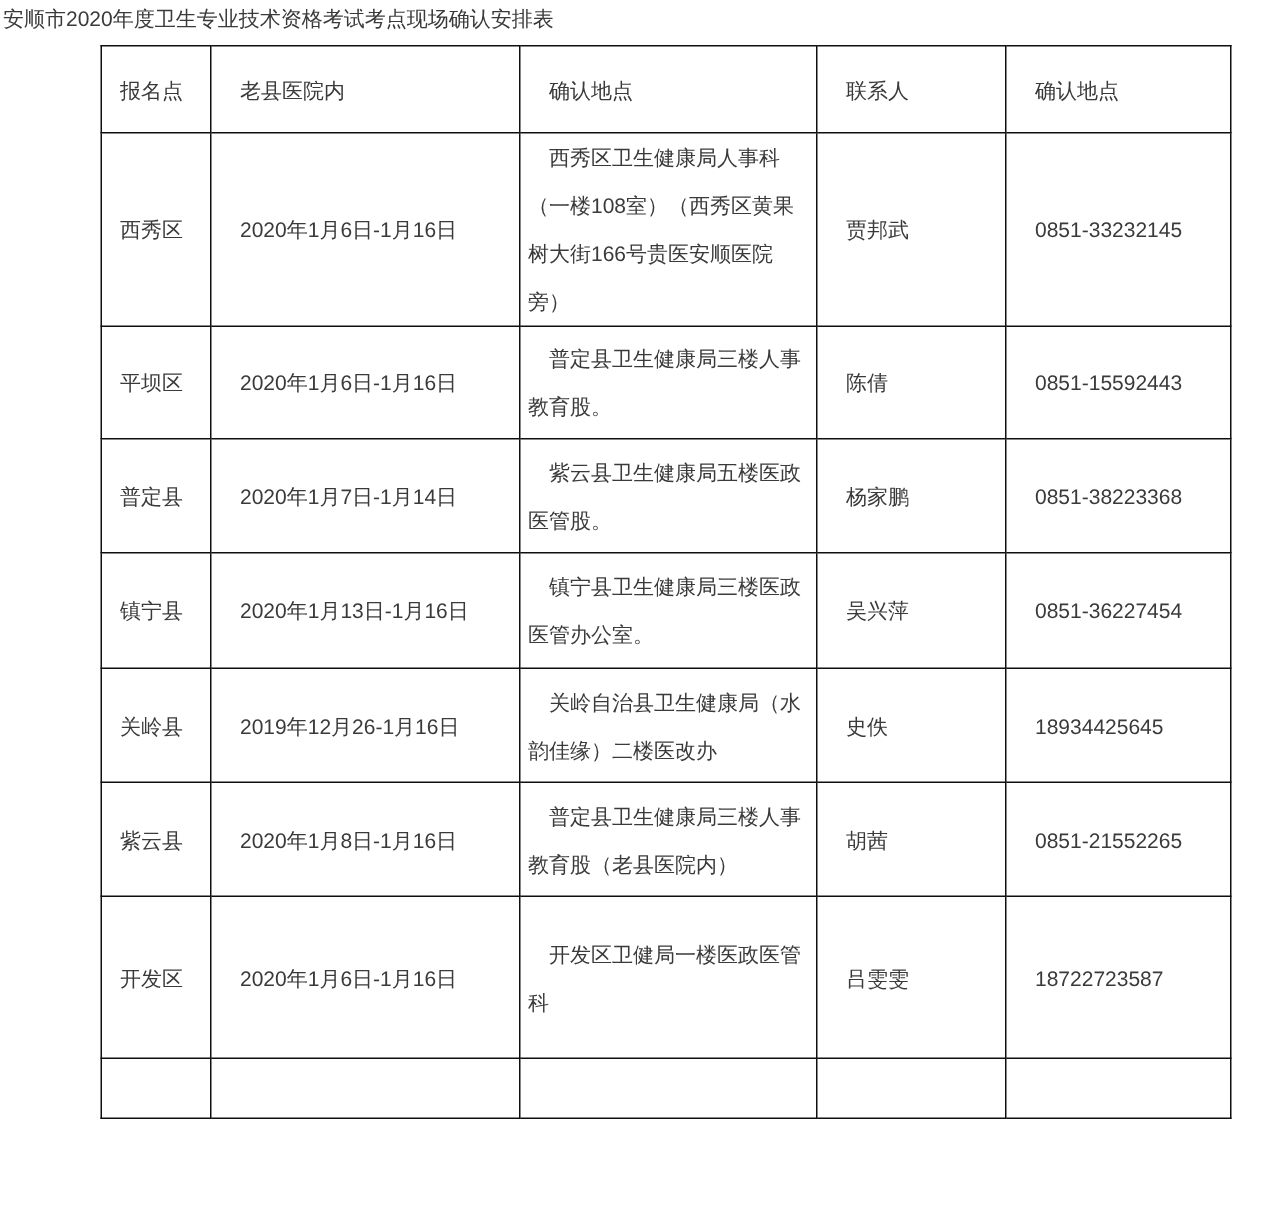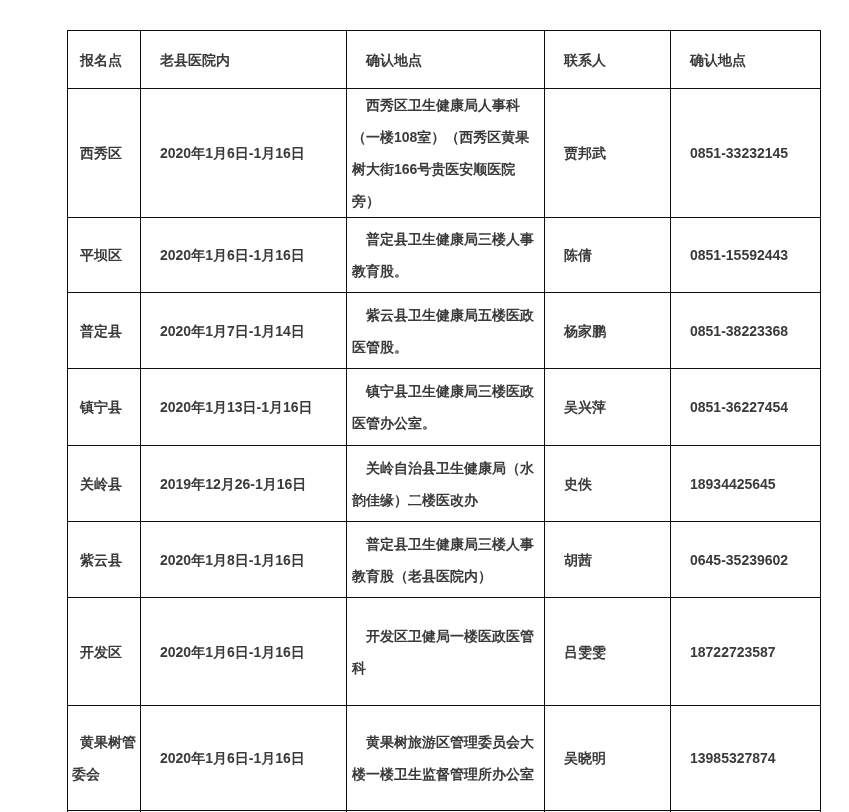--- a/index.html
+++ b/index.html
@@ -34,21 +34,21 @@
   table.confirm-table col.c3 { width: 198px; }
   table.confirm-table col.c4 { width: 126px; }
   table.confirm-table col.c5 { width: 150px; }
 
   table.confirm-table th,
   table.confirm-table td {
     border: 1.5px solid #0f0f0f;
     vertical-align: middle;
     text-align: left;
     font-size: 14px;
-    font-weight: bold;
+    font-weight: normal;
     color: #3a3a3a;
     line-height: 32px;
     padding: 0 4px 0 5px;
     text-indent: 14px;
     overflow: hidden;
     word-break: break-all;
   }
   table.confirm-table th.cell-site,
   table.confirm-table td.cell-site {
     padding: 0 1px 0 4px;
@@ -63,20 +63,21 @@
   tr.r6 { height: 76px; }
   tr.r7 { height: 108px; }
   tr.r8 { height: 105px; }
   tr.r9 { height: 40px; }
 </style>
 </head>
 <body>
 
 <div class="page">
 
+  <div class="doc-title">安顺市2020年度卫生专业技术资格考试考点现场确认安排表</div>
 
   <table class="confirm-table">
     <colgroup>
       <col class="c1">
         <col class="c2">
         <col class="c3">
         <col class="c4">
         <col class="c5">
     </colgroup>
     <thead>
@@ -122,35 +123,28 @@
         <td class="cell-time">2019年12月26-1月16日</td>
         <td class="cell-place">关岭自治县卫生健康局（水韵佳缘）二楼医改办</td>
         <td class="cell-name">史佚</td>
         <td class="cell-phone">18934425645</td>
       </tr>
       <tr class="r6">
         <td class="cell-site">紫云县</td>
         <td class="cell-time">2020年1月8日-1月16日</td>
         <td class="cell-place">普定县卫生健康局三楼人事教育股（老县医院内）</td>
         <td class="cell-name">胡茜</td>
-        <td class="cell-phone">0645-35239602</td>
+        <td class="cell-phone">0851-21552265</td>
       </tr>
       <tr class="r7">
         <td class="cell-site">开发区</td>
         <td class="cell-time">2020年1月6日-1月16日</td>
         <td class="cell-place">开发区卫健局一楼医政医管科</td>
         <td class="cell-name">吕雯雯</td>
         <td class="cell-phone">18722723587</td>
-      </tr>
-      <tr class="r8">
-        <td class="cell-site">黄果树管委会</td>
-        <td class="cell-time">2020年1月6日-1月16日</td>
-        <td class="cell-place">黄果树旅游区管理委员会大楼一楼卫生监督管理所办公室</td>
-        <td class="cell-name">吴晓明</td>
-        <td class="cell-phone">13985327874</td>
       </tr>
       <tr class="r9">
         <td class="cell-site"></td>
         <td class="cell-time"></td>
         <td class="cell-place"></td>
         <td class="cell-name"></td>
         <td class="cell-phone"></td>
       </tr>
     </tbody>
   </table>

